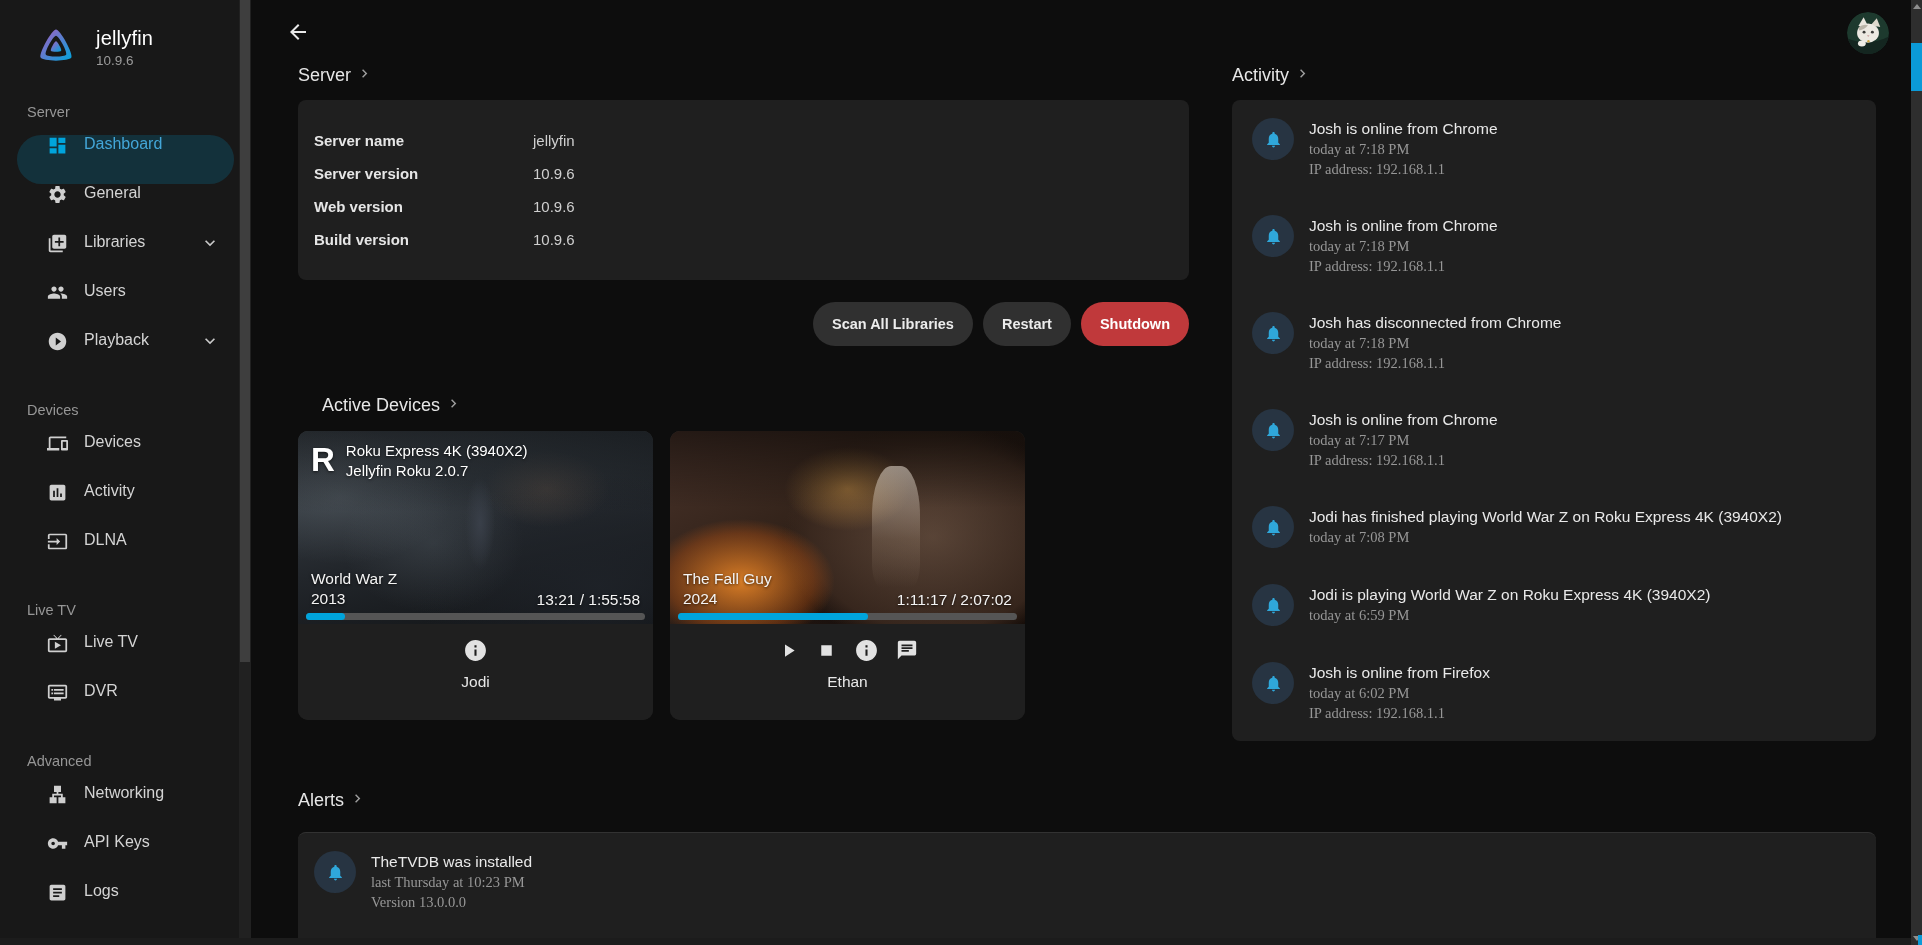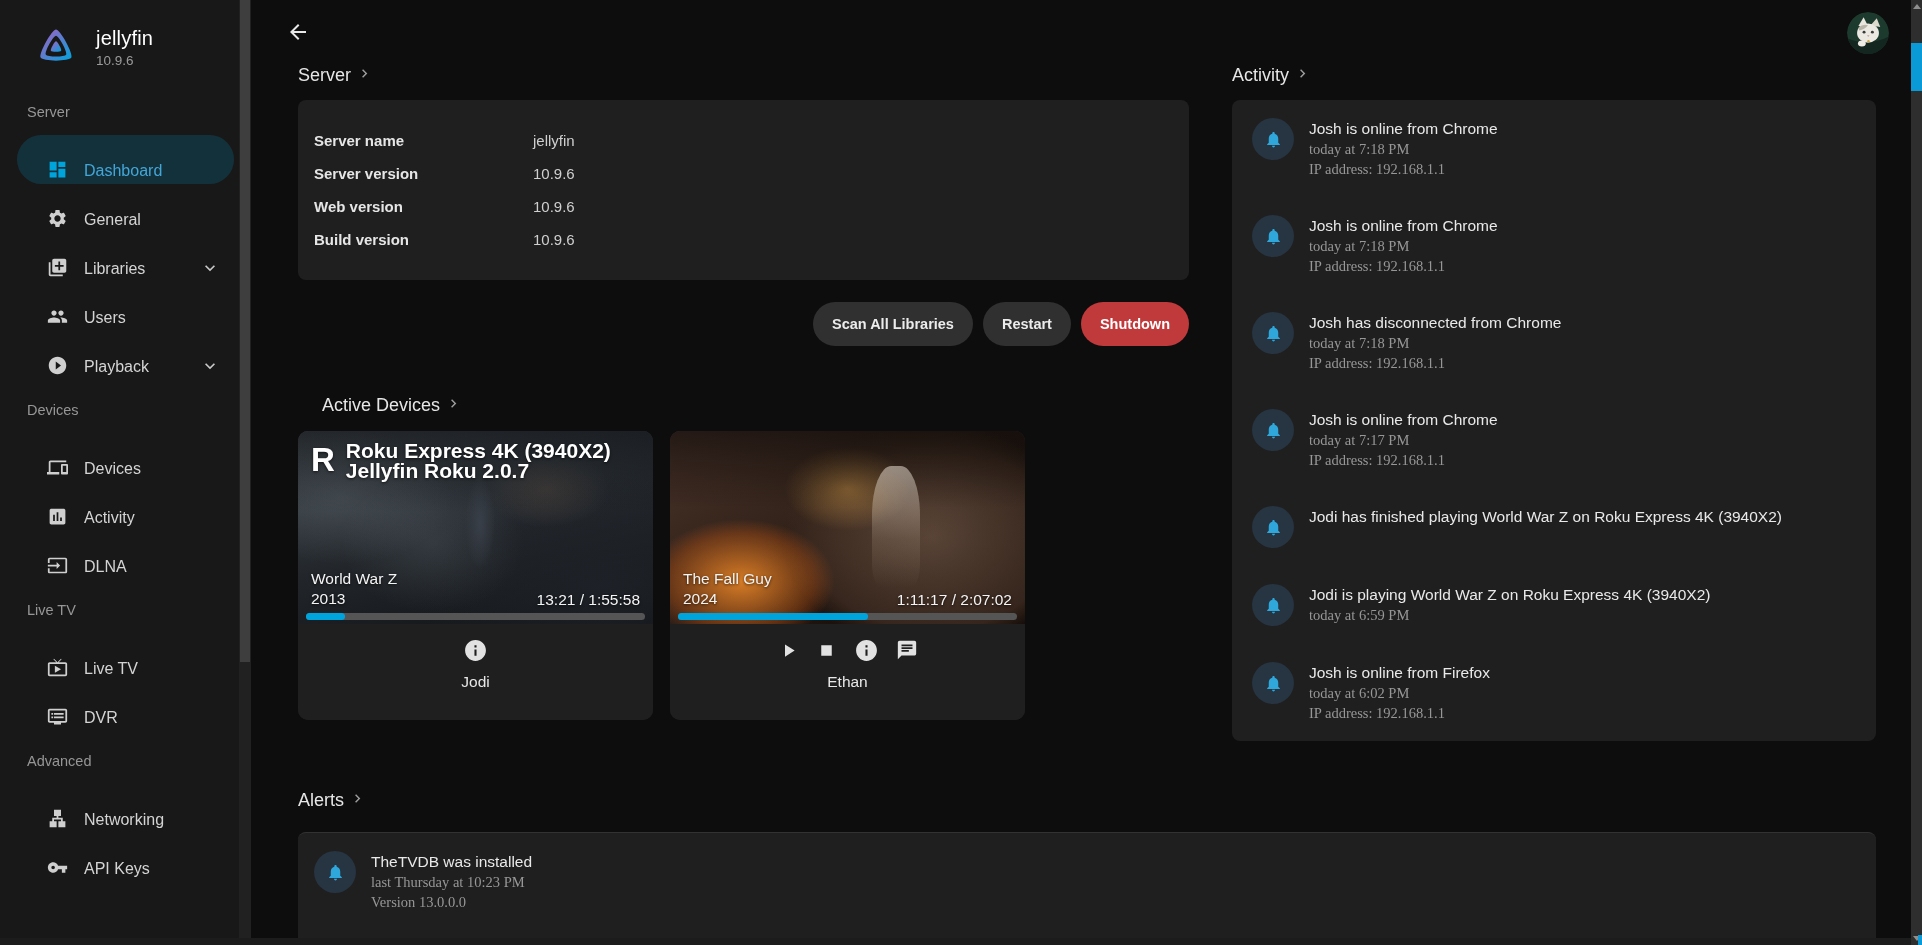--- a/index.html
+++ b/index.html
@@ -11,22 +11,22 @@
   }
   .app { display:flex; width:100%; height:100%; }
 
   
   .sidebar { position:relative; width:251px; height:945px; background:#181818; flex:none; }
   .brand { display:flex; align-items:center; gap:20px; padding:24px 0 0 36px; height:70px; }
   .brand-name { font-size:20px; font-weight:500; color:#ffffff; letter-spacing:.2px; }
   .brand-ver { font-size:13.5px; color:#9b9b9b; margin-top:3px; }
   .nav-label { margin:34px 0 15px 27px; font-size:14.5px; color:#969696; }
   .nav-label.later { margin-top:22px; }
-  .nav-item { height:49px; display:flex; align-items:flex-end; gap:16px;
-              margin:0 17px; padding:0 14px 4px 30px; border-radius:100px;
+  .nav-item { height:49px; display:flex; align-items:flex-start; gap:16px;
+              margin:0 17px; padding:0 14px 17px 30px; border-radius:100px;
               color:#d4d4d4; font-size:16px; cursor:pointer; }
   .nav-item .nicon { width:21px; height:21px; flex:none; display:flex; }
   .nav-item .nicon svg { width:21px; height:21px; fill:#cfcfcf; }
   .nav-item.active { background:rgba(0,164,220,.18); color:#43a6d8; }
   .nav-item.active .nicon svg { fill:#00a4dc; }
   .nav-chevron { margin-left:auto; width:20px; height:20px; }
   .nav-chevron svg { width:20px; height:20px; fill:#c9c9c9; }
   .side-scroll-track { position:absolute; top:0; right:0; width:12px; height:945px; background:#212121; }
   .side-scroll-thumb { position:absolute; top:0; left:1px; width:10px; height:662px; background:#3e3e3e; }
 
@@ -82,21 +82,21 @@
       linear-gradient(150deg, #49332a 0%, #33231a 40%, #1c1310 75%, #0e0906 100%);
   }
   .media-android::after { content:""; position:absolute; left:57%; top:18%; width:48px; height:122px;
       background:linear-gradient(180deg, rgba(232,222,210,.55), rgba(160,140,120,.25) 60%, rgba(0,0,0,0));
       border-radius:40% 40% 20% 20%;
   }
   .device-head { position:relative; z-index:2; display:flex; gap:11px; padding:10px 13px; align-items:flex-start; }
   .dev-icon-roku { font-size:33px; line-height:33px; font-weight:800; color:#fff; margin-top:2px;
                    text-shadow:0 1px 3px rgba(0,0,0,.6); }
   .dev-icon-android { width:34px; height:26px; margin-top:6px; }
-  .dev-head-text { font-size:21px; line-height:20px; color:#fff; text-shadow:0 1px 3px rgba(0,0,0,.65);font-weight:bold; }
+  .dev-head-text { font-size:15px; line-height:20px; color:#fff; text-shadow:0 1px 3px rgba(0,0,0,.65); }
   .media-bottom { position:absolute; z-index:2; left:13px; right:13px; bottom:15px;
                   display:flex; justify-content:space-between; align-items:flex-end; }
   .media-title { font-size:15.5px; line-height:20px; color:#f4f4f4; text-shadow:0 1px 3px rgba(0,0,0,.7); }
   .media-time { font-size:15.5px; color:#f4f4f4; text-shadow:0 1px 3px rgba(0,0,0,.7); }
   .progress { position:absolute; z-index:3; left:8px; right:8px; bottom:4px; height:7px;
               background:#555555; border-radius:4px; }
   .progress-fill { height:100%; background:#00a4dc; border-radius:4px; }
   .device-foot { height:96px; background:#1f1f1f; }
   .controls { display:flex; justify-content:center; align-items:center; gap:17px; padding-top:13px; height:39px; }
   .ctl { background:none; border:none; cursor:pointer; display:flex; padding:0; }
@@ -261,20 +261,28 @@
       </span>
       <span>Networking</span>
     </div>
     <div class="nav-item">
       <span class="nicon">
         <svg viewBox="0 0 24 24">
             <path fill-rule="evenodd" d="M12.65 10C11.83 7.67 9.61 6 7 6c-3.31 0-6 2.69-6 6s2.69 6 6 6c2.61 0 4.83-1.67 5.65-4H17v4h4v-4h2v-4H12.65zM7 14c-1.1 0-2-.9-2-2s.9-2 2-2 2 .9 2 2-.9 2-2 2z"></path>
           </svg>
       </span>
       <span>API Keys</span>
+    </div>
+    <div class="nav-item">
+      <span class="nicon">
+        <svg viewBox="0 0 24 24">
+            <path fill-rule="evenodd" d="M19 3H5c-1.1 0-2 .9-2 2v14c0 1.1.9 2 2 2h14c1.1 0 2-.9 2-2V5c0-1.1-.9-2-2-2zm-5 14H7v-2h7v2zm3-4H7v-2h10v2zm0-4H7V7h10v2z"></path>
+          </svg>
+      </span>
+      <span>Logs</span>
     </div>
 
     <div class="side-scroll-track">
       <div class="side-scroll-thumb"></div>
     </div>
   </aside>
 
   <main class="content">
     <button class="back-btn">
       <span>
@@ -466,20 +474,21 @@
           </div>
 
           <div class="feed-entry">
             <span class="feed-avatar">
                 <svg viewBox="0 0 24 24">
                   <path d="M12 22c1.1 0 2-.9 2-2h-4c0 1.1.89 2 2 2zm6-6v-5c0-3.07-1.64-5.64-4.5-6.32V4c0-.83-.67-1.5-1.5-1.5s-1.5.67-1.5 1.5v.68C7.63 5.36 6 7.92 6 11v5l-2 2v1h16v-1l-2-2z"></path>
                 </svg>
               </span>
             <div>
               <div class="feed-title">Jodi has finished playing World War Z on Roku Express 4K (3940X2)</div>
+              <div class="feed-meta">today at 7:08 PM</div>
             </div>
           </div>
 
           <div class="feed-entry">
             <span class="feed-avatar">
                 <svg viewBox="0 0 24 24">
                   <path d="M12 22c1.1 0 2-.9 2-2h-4c0 1.1.89 2 2 2zm6-6v-5c0-3.07-1.64-5.64-4.5-6.32V4c0-.83-.67-1.5-1.5-1.5s-1.5.67-1.5 1.5v.68C7.63 5.36 6 7.92 6 11v5l-2 2v1h16v-1l-2-2z"></path>
                 </svg>
               </span>
             <div>

